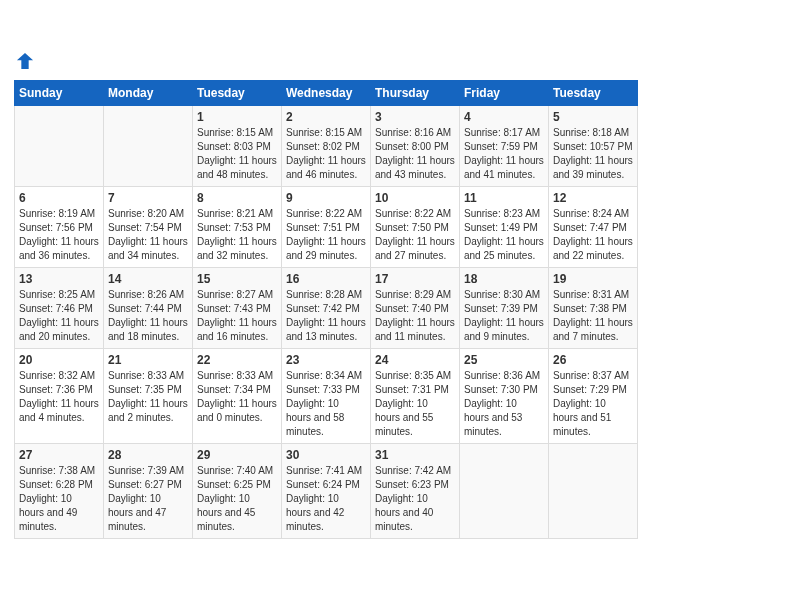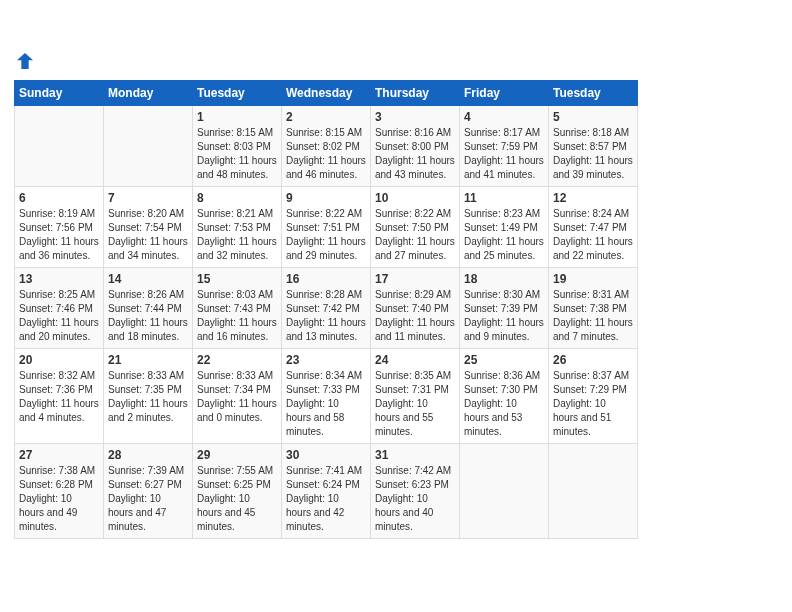--- a/index.html
+++ b/index.html
@@ -160,21 +160,21 @@
           </td>
           <td>
             <span class="day-num">4</span>
             <div class="day-info" style="white-space: pre-line;">Sunrise: 8:17 AM
 Sunset: 7:59 PM
 Daylight: 11 hours and 41 minutes.</div>
           </td>
           <td>
             <span class="day-num">5</span>
             <div class="day-info" style="white-space: pre-line;">Sunrise: 8:18 AM
-Sunset: 8:57 PM
+Sunset: 10:57 PM
 Daylight: 11 hours and 39 minutes.</div>
           </td>
         </tr>
         <tr>
           <td>
             <span class="day-num">6</span>
             <div class="day-info" style="white-space: pre-line;">Sunrise: 8:19 AM
 Sunset: 7:56 PM
 Daylight: 11 hours and 36 minutes.</div>
           </td>
@@ -223,21 +223,21 @@
 Daylight: 11 hours and 20 minutes.</div>
           </td>
           <td>
             <span class="day-num">14</span>
             <div class="day-info" style="white-space: pre-line;">Sunrise: 8:26 AM
 Sunset: 7:44 PM
 Daylight: 11 hours and 18 minutes.</div>
           </td>
           <td>
             <span class="day-num">15</span>
-            <div class="day-info" style="white-space: pre-line;">Sunrise: 8:03 AM
+            <div class="day-info" style="white-space: pre-line;">Sunrise: 8:27 AM
 Sunset: 7:43 PM
 Daylight: 11 hours and 16 minutes.</div>
           </td>
           <td>
             <span class="day-num">16</span>
             <div class="day-info" style="white-space: pre-line;">Sunrise: 8:28 AM
 Sunset: 7:42 PM
 Daylight: 11 hours and 13 minutes.</div>
           </td>
           <td>
@@ -311,21 +311,21 @@
 Daylight: 10 hours and 49 minutes.</div>
           </td>
           <td>
             <span class="day-num">28</span>
             <div class="day-info" style="white-space: pre-line;">Sunrise: 7:39 AM
 Sunset: 6:27 PM
 Daylight: 10 hours and 47 minutes.</div>
           </td>
           <td>
             <span class="day-num">29</span>
-            <div class="day-info" style="white-space: pre-line;">Sunrise: 7:55 AM
+            <div class="day-info" style="white-space: pre-line;">Sunrise: 7:40 AM
 Sunset: 6:25 PM
 Daylight: 10 hours and 45 minutes.</div>
           </td>
           <td>
             <span class="day-num">30</span>
             <div class="day-info" style="white-space: pre-line;">Sunrise: 7:41 AM
 Sunset: 6:24 PM
 Daylight: 10 hours and 42 minutes.</div>
           </td>
           <td>

